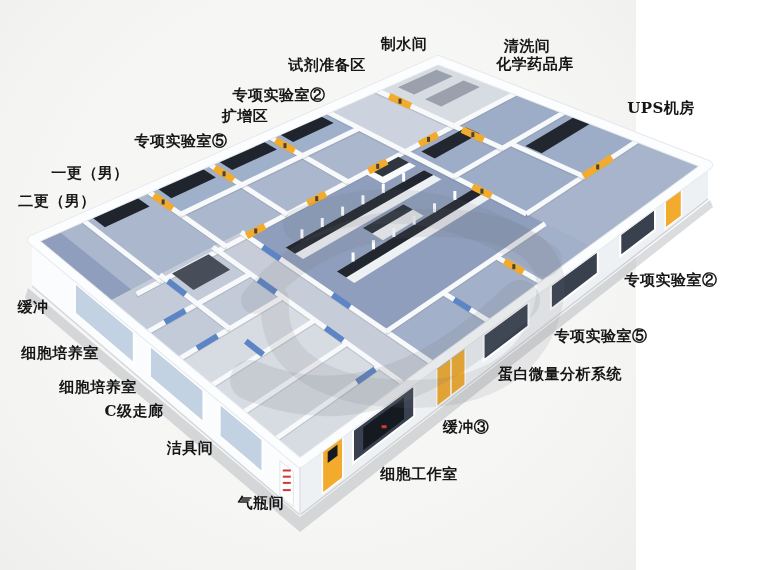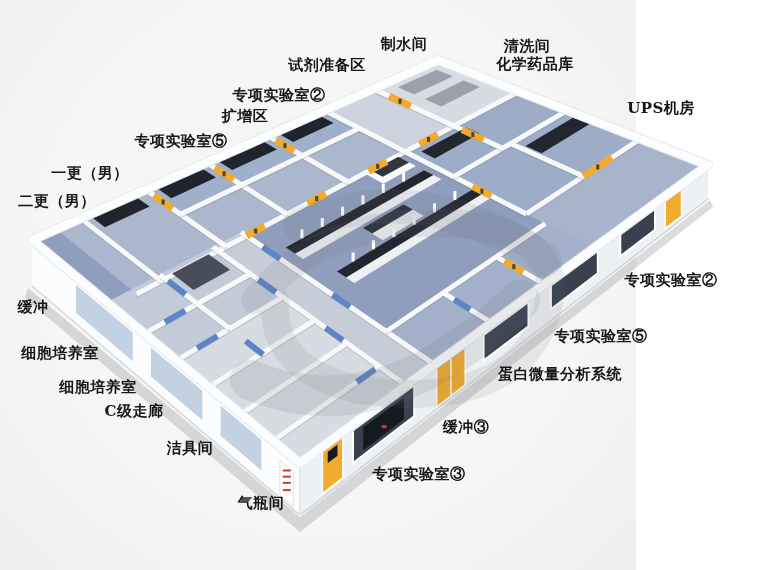--- a/index.html
+++ b/index.html
@@ -189,18 +189,18 @@
   <div class="lbl" style="left:245px;top:116px">扩增区</div>
   <div class="lbl" style="left:181px;top:141px">专项实验室⑤</div>
   <div class="lbl" style="left:90px;top:173px">一更（男）</div>
   <div class="lbl" style="left:57px;top:201px">二更（男）</div>
   <div class="lbl" style="left:33px;top:307px">缓冲</div>
   <div class="lbl" style="left:60px;top:353px">细胞培养室</div>
   <div class="lbl" style="left:98px;top:387px">细胞培养室</div>
   <div class="lbl" style="left:134px;top:411px">C级走廊</div>
   <div class="lbl" style="left:190px;top:448px">洁具间</div>
   <div class="lbl" style="left:261px;top:503px">气瓶间</div>
-  <div class="lbl" style="left:419px;top:474px">专项实验室③</div>
+  <div class="lbl" style="left:419px;top:474px">细胞工作室</div>
   <div class="lbl" style="left:466px;top:427px">缓冲③</div>
   <div class="lbl" style="left:601px;top:336px">专项实验室⑤</div>
   <div class="lbl" style="left:560px;top:374px">蛋白微量分析系统</div>
   <div class="lbl" style="left:671px;top:280px">专项实验室②</div>
 </div>
 
 </body></html>

